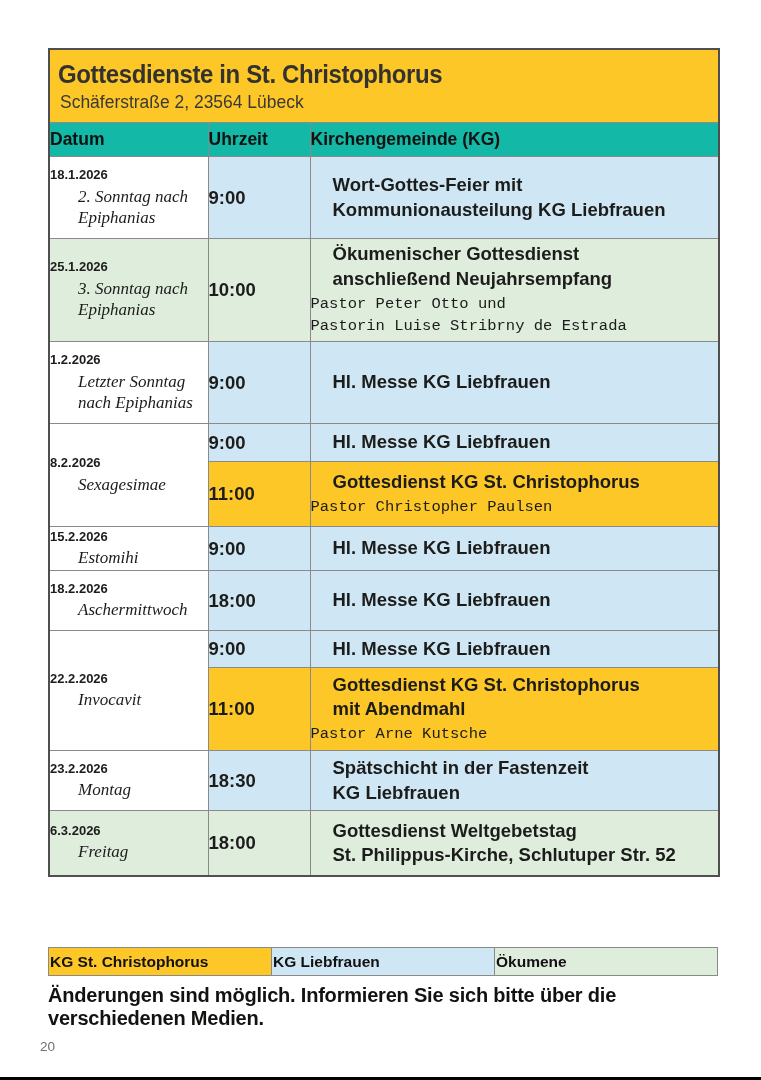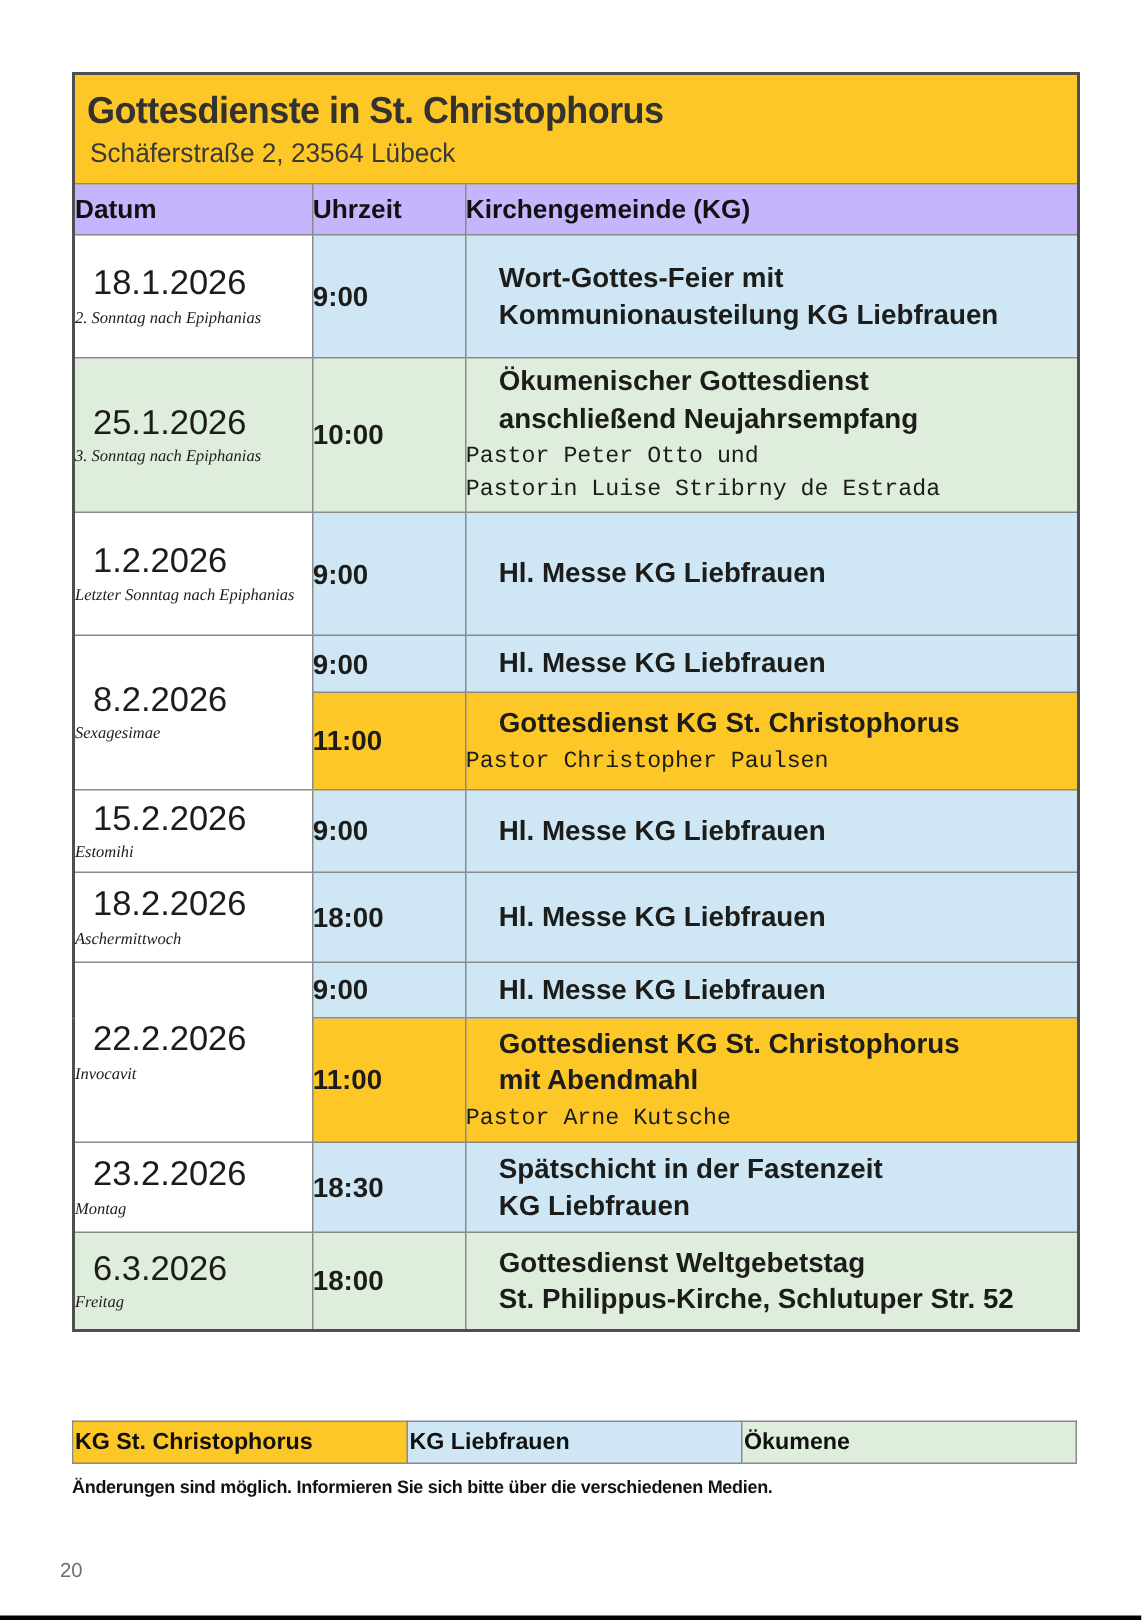--- a/index.html
+++ b/index.html
@@ -22,31 +22,31 @@
   }
   .banner-title{
     font-size:25px;font-weight:bold;color:#33322f;letter-spacing:-0.4px;
     display:inline-block;transform:scaleX(0.96);white-space:pre-line;
   }
   .banner-sub{
     font-size:18px;font-weight:normal;color:#3a3936;margin-top:3px;
     transform:scaleX(0.97);white-space:pre-line;
   }
   th.colhdr{
-    background:#c4b5fd;height:33px;font-size:17.5px;font-weight:bold;
+    background:#14b8a6;height:33px;font-size:17.5px;font-weight:bold;
     text-align:left;padding-left:12px;color:#111;
   }
   td.date-cell{
     background:#ffffff;padding:6px 6px 6px 12px;
   }
   td.date-cell.bg-green{background:#dfeddd;}
-  .date-label{font-weight:normal;font-size:23px;line-height:1.2;margin-left:12px;}
+  .date-label{font-weight:bold;font-size:13px;line-height:1.2;}
   .day-label{
     font-family:"Liberation Serif",serif;font-style:italic;
-    font-size:11px;line-height:1.25;margin-top:3px;white-space:pre-line;
+    font-size:17px;line-height:1.25;margin-top:3px;white-space:pre-line;padding-left:28px;
   }
   td.time-cell{
     font-weight:bold;font-size:18.5px;padding-left:14px;
   }
   td.service-cell{padding:6px 8px 6px 13px;}
   .svc-title{font-weight:bold;font-size:18.5px;line-height:1.3;white-space:pre-line;padding-left:22px;}
   .svc-note{font-size:15.5px;line-height:1.45;margin-top:2px;white-space:pre-line;font-family:Liberation Mono, monospace;}
   .bg-blue{background:#cfe7f4;}
   .bg-green{background:#dfeddd;}
   .bg-yellow{background:#fdc728;}
@@ -57,21 +57,21 @@
     position:absolute;left:48px;top:947px;width:670px;
     border-collapse:collapse;table-layout:fixed;
   }
   table.legend td{
     border:1.5px solid #8a8a8a;height:25px;text-align:left;
     font-weight:bold;font-size:15.5px;color:#111;vertical-align:middle;
   }
   
   .footnote{
     position:absolute;left:48px;top:984px;width:676px;
-    font-weight:bold;font-size:12px;letter-spacing:-0.2px;color:#121210;
+    font-weight:bold;font-size:20px;letter-spacing:-0.2px;color:#121210;
   }
   .page-number{
     position:absolute;left:40px;top:1039px;font-size:13.5px;color:#6f6f6f;
   }
   .bottom-edge{
     position:absolute;left:0;bottom:0;width:100%;height:3px;background:#000;
   }
 </style>
 </head>
 <body>
@@ -145,21 +145,21 @@
       </td>
     </tr>
     <tr style="height:65px">
       <td class="time-cell bg-yellow sep-top">11:00</td>
       <td class="service-cell bg-yellow sep-top sep-left">
         <div class="svc-title">Gottesdienst KG St. Christophorus</div>
         <div class="svc-note">Pastor Christopher Paulsen</div>
       </td>
     </tr>
 
-    <tr style="height:55px">
+    <tr style="height:44px">
       <td class="date-cell">
         <div class="date-label">15.2.2026</div>
         <div class="day-label">Estomihi</div>
       </td>
       <td class="time-cell bg-blue">9:00</td>
       <td class="service-cell bg-blue">
         <div class="svc-title">Hl. Messe KG Liebfrauen</div>
       </td>
     </tr>
 

